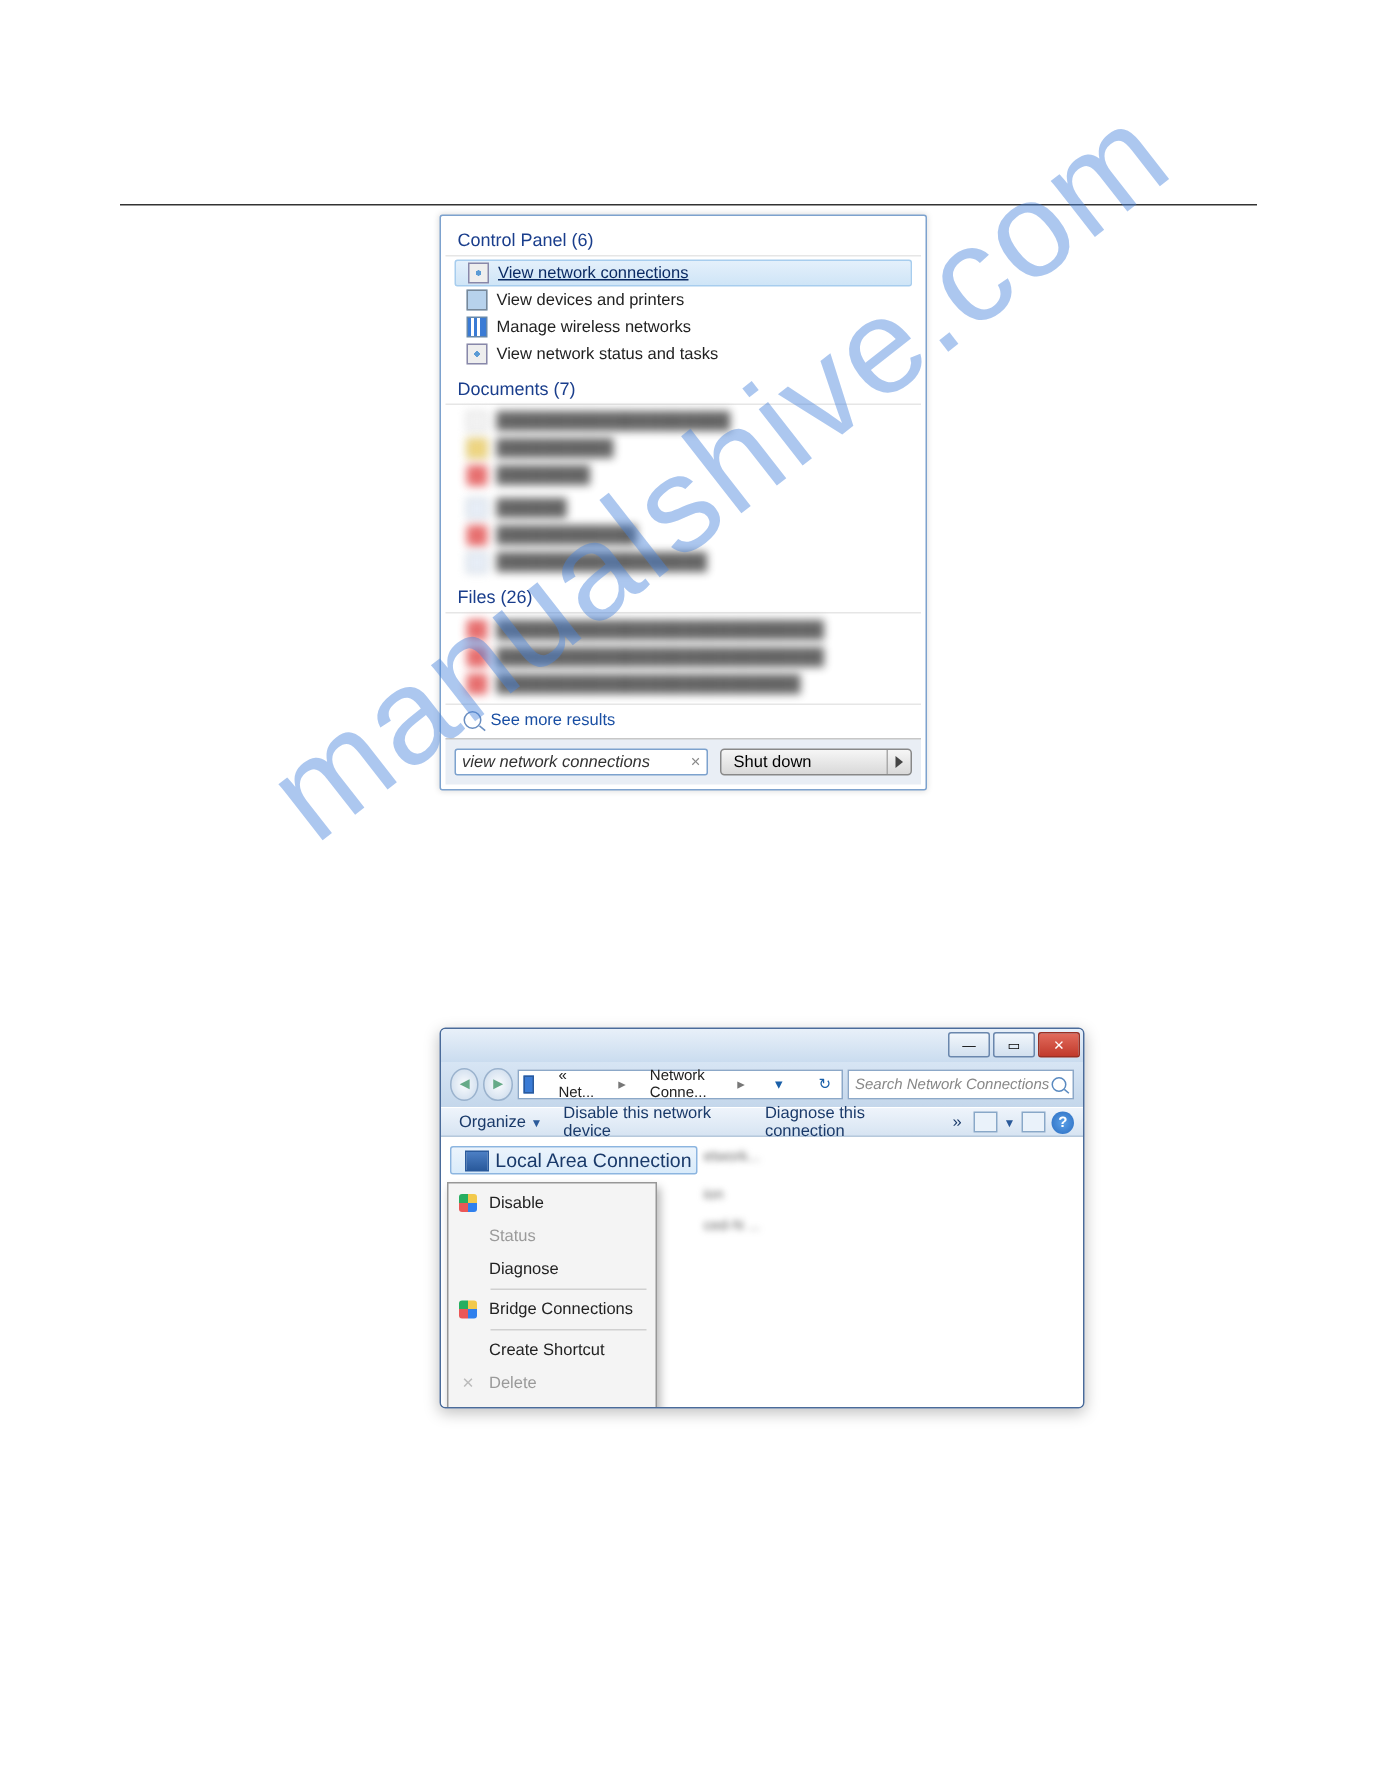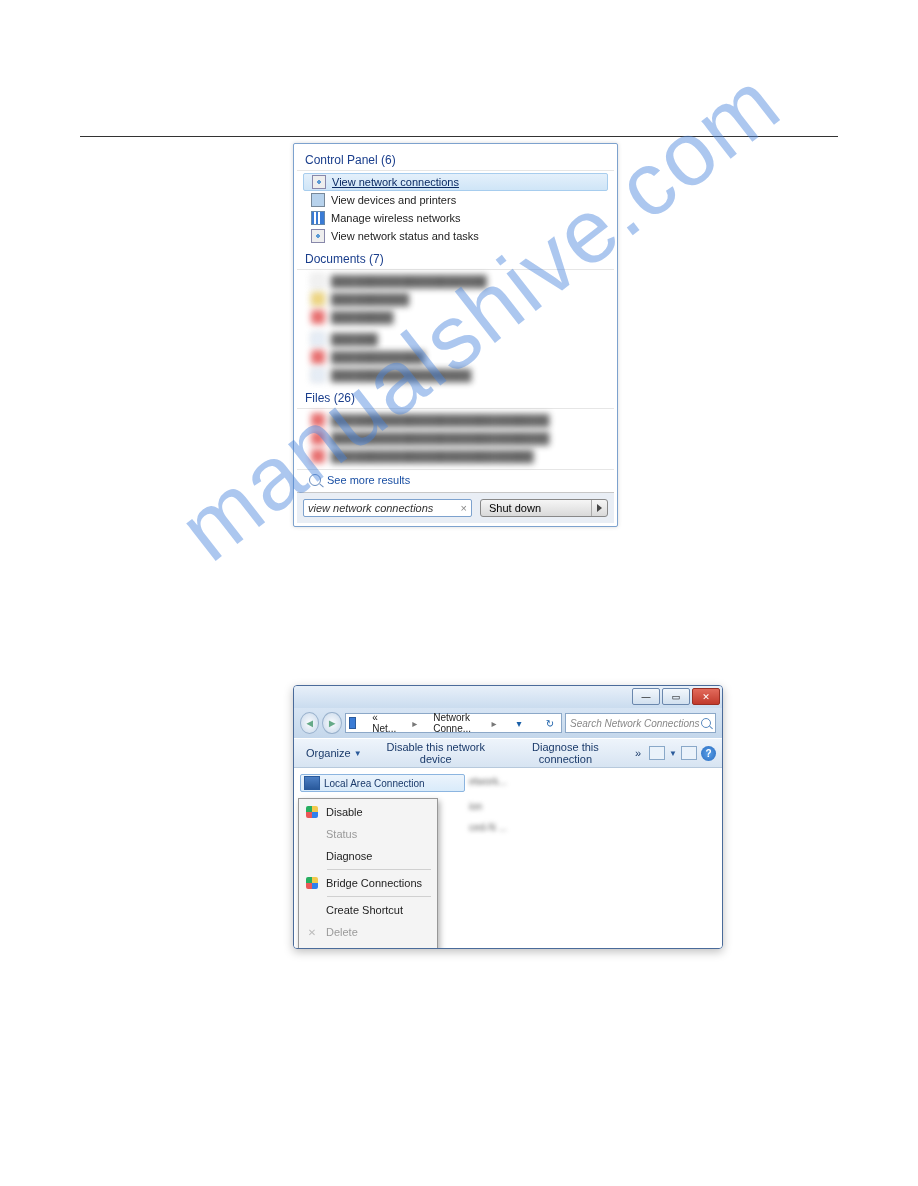--- a/index.html
+++ b/index.html
@@ -180,44 +180,44 @@
     width:172px; height:20px;
     background:#fff; border:1px solid #8ca8c8;
     display:flex; align-items:center; padding:0 4px;
     font-size:10px; color:#888; font-style:italic;
   }
   .searchbox .mag2 {
     margin-left:auto; width:10px;height:10px;border:1.2px solid #5a8ac0;border-radius:50%;position:relative;
   }
   .searchbox .mag2::after {content:"";position:absolute;width:4px;height:1.2px;background:#5a8ac0;right:-3px;bottom:-1px;transform:rotate(40deg);}
   .win-toolbar {
-    height:30px; display:flex; align-items:center; gap:2px;
+    height:20px; display:flex; align-items:center; gap:2px;
     padding:0 6px;
     background:linear-gradient(#eef4fb,#d7e4f2);
     border-top:1px solid #fff;
     border-bottom:1px solid #b7c9dc;
-    font-size:11px; color:#1a3a6a;text-align:center;
+    font-size:11px; color:#1a3a6a;
   }
   .tb-item { padding: 3px 6px; display:flex; align-items:center; gap:3px; cursor:default;}
   .tb-chev { color:#2a5a9a; font-size:8px;}
   .tb-right { margin-left:auto; display:flex; align-items:center; gap:4px;}
   .tb-view { width:16px;height:14px;border:1px solid #89a8c8;background:#eaf2fa;}
   .tb-help { width:15px;height:15px;border-radius:50%;background:radial-gradient(#5aa0e8,#2a6cc0);color:#fff;font-size:10px;font-weight:bold;display:flex;align-items:center;justify-content:center;}
   .win-content {
     background:#fff; min-height:180px; padding:6px 6px 10px 6px;
     position:relative;
   }
   .conn-item {
     width:165px;
     border:1px solid #8cb5e0;
     background:linear-gradient(#ecf4fc,#d9ebfa);
     border-radius:2px;
     padding:1px 3px;
-    font-size:10px; color:#1a3a6a;
-    display:flex; align-items:center; gap:4px;
+    font-size:13px; color:#1a3a6a;
+    display:flex; align-items:center; gap:4px;justify-content:flex-end;
   }
   .conn-icon { width:16px;height:14px;background:linear-gradient(#4c7fc4,#2a5a9c);border:1px solid #2a5a9c;}
   .conn-rest {
     position:absolute; left:175px; top:8px;
     font-size:10px; color:#666;
     filter: blur(2px);
   }
   .ctxmenu {
     position:absolute;
     top: 30px; left: 4px;

